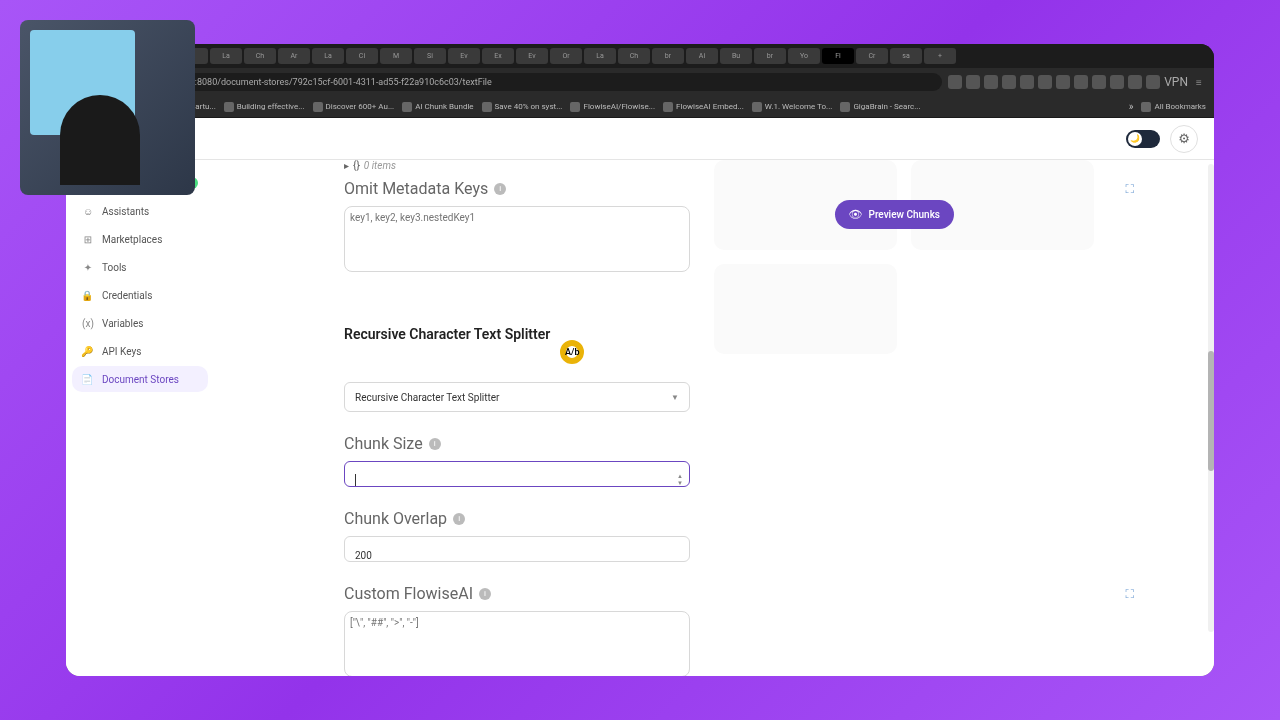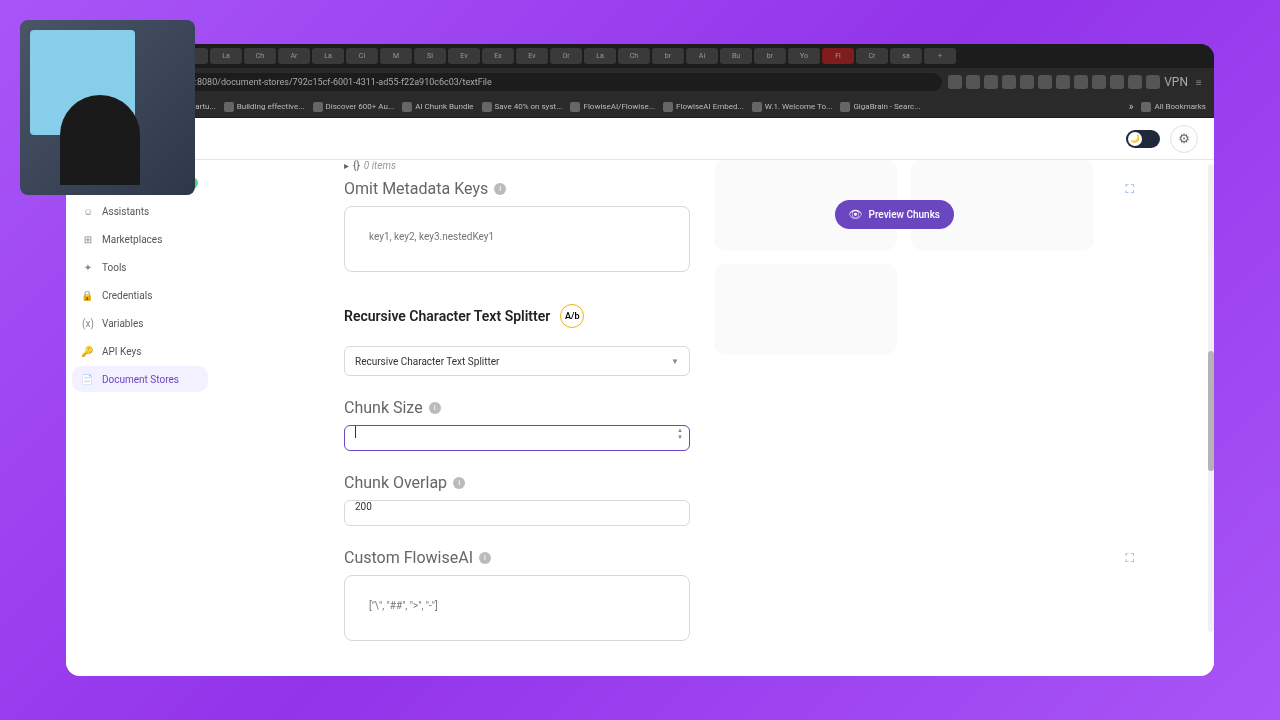--- a/index.html
+++ b/index.html
@@ -3,21 +3,21 @@
 <meta charset="utf-8">
 <style>
 * { margin: 0; padding: 0; box-sizing: border-box; font-family: -apple-system, BlinkMacSystemFont, 'Segoe UI', Roboto, sans-serif; }
 body { background: linear-gradient(135deg, #a855f7 0%, #9333ea 50%, #a855f7 100%); width: 1280px; height: 720px; overflow: hidden; position: relative; }
 .webcam { position: absolute; top: 20px; left: 20px; width: 175px; height: 175px; background: linear-gradient(135deg, #4a5568 0%, #2d3748 100%); border-radius: 8px; z-index: 100; overflow: hidden; }
 .webcam::before { content: ''; position: absolute; top: 10px; left: 10px; right: 60px; bottom: 60px; background: #87ceeb; border-radius: 4px; }
 .webcam::after { content: ''; position: absolute; bottom: 10px; left: 40px; width: 80px; height: 90px; background: #1a1a1a; border-radius: 40px 40px 0 0; }
 .app-window { position: absolute; top: 44px; left: 66px; right: 66px; bottom: 44px; background: #1c1c1c; border-radius: 14px; overflow: hidden; display: flex; flex-direction: column; }
 .tab-strip { height: 24px; background: #1c1c1c; display: flex; align-items: center; padding: 0 8px; gap: 2px; overflow: hidden; }
 .tab-item { width: 32px; height: 16px; background: #3a3a3a; border-radius: 3px; display: flex; align-items: center; justify-content: center; font-size: 7px; color: #999; flex-shrink: 0; }
-.tab-item.active { background: #7f1d1d; }
+.tab-item.active { background: #000000; }
 .address-bar { height: 28px; background: #2a2a2a; display: flex; align-items: center; padding: 0 8px; gap: 6px; }
 .nav-btn { width: 14px; height: 14px; color: #888; font-size: 10px; display: flex; align-items: center; justify-content: center; }
 .url-box { flex: 1; height: 18px; background: #1c1c1c; border-radius: 10px; display: flex; align-items: center; padding: 0 10px; font-size: 9px; color: #aaa; }
 .url-icon { width: 10px; height: 10px; margin-right: 4px; color: #888; }
 .ext-icons { display: flex; gap: 4px; align-items: center; }
 .ext-icon { width: 14px; height: 14px; border-radius: 3px; background: #555; }
 .bookmarks-bar { height: 22px; background: #2a2a2a; display: flex; align-items: center; padding: 0 8px; gap: 8px; border-bottom: 1px solid #1a1a1a; overflow: hidden; }
 .bookmark { display: flex; align-items: center; gap: 3px; font-size: 8px; color: #bbb; white-space: nowrap; }
 .bookmark-icon { width: 10px; height: 10px; border-radius: 2px; background: #666; flex-shrink: 0; }
 .content-area { flex: 1; background: #ffffff; display: flex; flex-direction: column; overflow: hidden; }
@@ -37,27 +37,27 @@
 .badge { background: #4ade80; color: #fff; font-size: 7px; padding: 2px 6px; border-radius: 8px; margin-left: auto; }
 .page-body { flex: 1; background: #fff; padding: 0px 20px 20px 130px; overflow-y: auto; position: relative; }
 .json-hint { font-size: 10px; color: #999; font-family: monospace; margin-bottom: 8px; }
 .json-hint .caret { color: #666; margin-right: 4px; }
 .json-hint .brace { color: #555; margin-right: 4px; }
 .field-group { margin-bottom: 22px; }
 .field-label-row { display: flex; align-items: center; gap: 6px; margin-bottom: 8px; }
 .field-label { font-size: 16px; color: #666; }
 .info-icon { width: 12px; height: 12px; border-radius: 50%; background: #bbb; color: #fff; font-size: 8px; display: flex; align-items: center; justify-content: center; }
 .expand-icon { margin-left: auto; margin-right: 60px; color: #6b9bd1; font-size: 12px; }
-.textarea { width: 346px; height: 66px; border: 1px solid #d8d8d8; border-radius: 8px; padding: 24px; font-size: 10px; color: #bbb; background: #fff; resize: none; }
+.textarea { width: 346px; height: 66px; border: 1px solid #d8d8d8; border-radius: 8px; padding: 5px; font-size: 10px; color: #bbb; background: #fff; resize: none; }
 .section-header { display: flex; align-items: center; gap: 10px; margin: 28px 0 18px; }
 .section-title { font-size: 14px; font-weight: 600; color: #222; }
-.section-badge { width: 24px; height: 24px; border: 1px solid #eab308; border-radius: 50%; display: flex; align-items: center; justify-content: center; font-size: 9px; font-weight: 600; }
+.section-badge { width: 24px; height: 24px; border: 6px solid #eab308; border-radius: 50%; display: flex; align-items: center; justify-content: center; font-size: 9px; font-weight: 600; margin-top: 36px; }
 .select-box { width: 346px; height: 30px; border: 1px solid #d8d8d8; border-radius: 6px; padding: 0 10px; font-size: 10px; color: #333; background: #fff; display: flex; align-items: center; justify-content: space-between; }
 .select-caret { color: #888; font-size: 8px; }
-.number-input { width: 346px; height: 26px; border: 1.5px solid #6b46c1; border-radius: 6px; padding: 0 10px; font-size: 10px; color: #333; background: #fff; display: flex; align-items: flex-start; position: relative; }
+.number-input { width: 346px; height: 26px; border: 1.5px solid #6b46c1; border-radius: 6px; padding: 0 10px; font-size: 10px; color: #333; background: #fff; display: flex; align-items: flex-end; position: relative; }
 .number-input.plain { border: 1px solid #d8d8d8; }
 .spinner { position: absolute; right: 6px; display: flex; flex-direction: column; font-size: 6px; color: #888; }
 .cursor-blink { width: 1px; height: 12px; background: #333; }
 .preview-panel { position: absolute; right: 120px; top: 0; width: 380px; display: flex; flex-direction: column; gap: 14px; }
 .preview-btn { position: absolute; right: 260px; top: 40px; background: #6b46c1; color: #fff; border: none; border-radius: 18px; padding: 8px 14px; font-size: 10px; font-weight: 500; display: flex; align-items: center; gap: 6px; cursor: pointer; z-index: 5; }
 .preview-btn .eye { font-size: 11px; }
 .card-row { display: flex; gap: 14px; }
 .card-half { flex: 1; background: #fafafa; border-radius: 10px; height: 90px; }
 .scrollbar-v { position: absolute; right: 0; top: 120px; bottom: 44px; width: 6px; background: rgba(0,0,0,0.06); border-radius: 3px; }
 .scrollbar-thumb { position: absolute; top: 40%; width: 100%; height: 120px; background: rgba(0,0,0,0.25); border-radius: 3px; }

